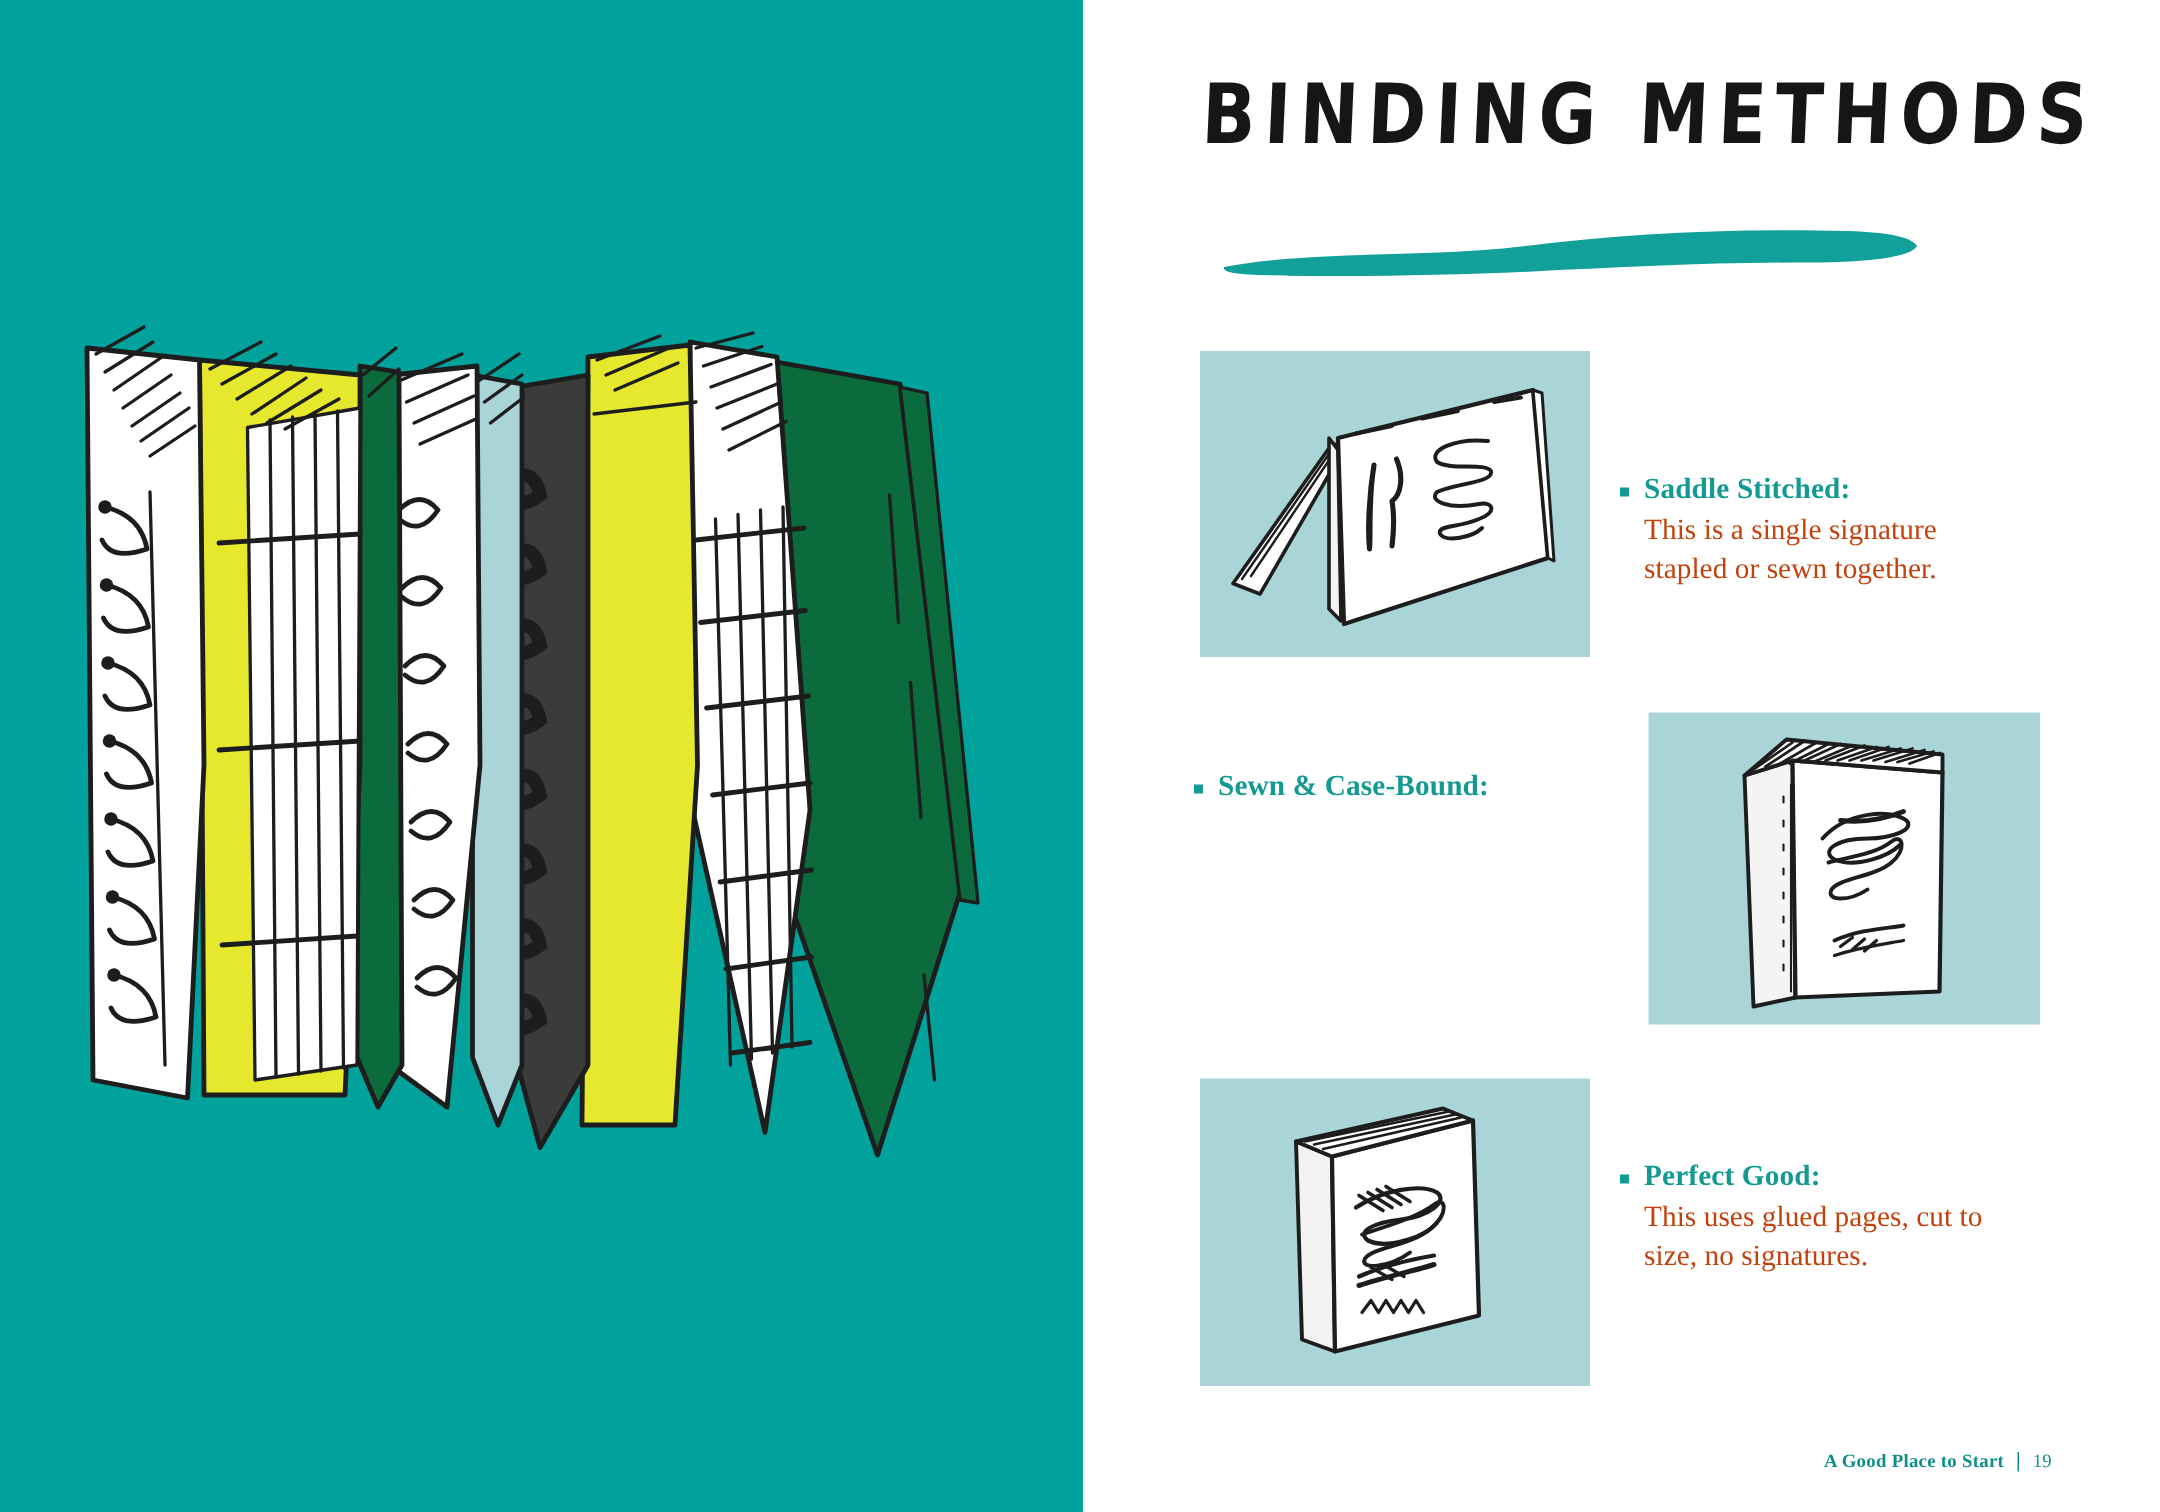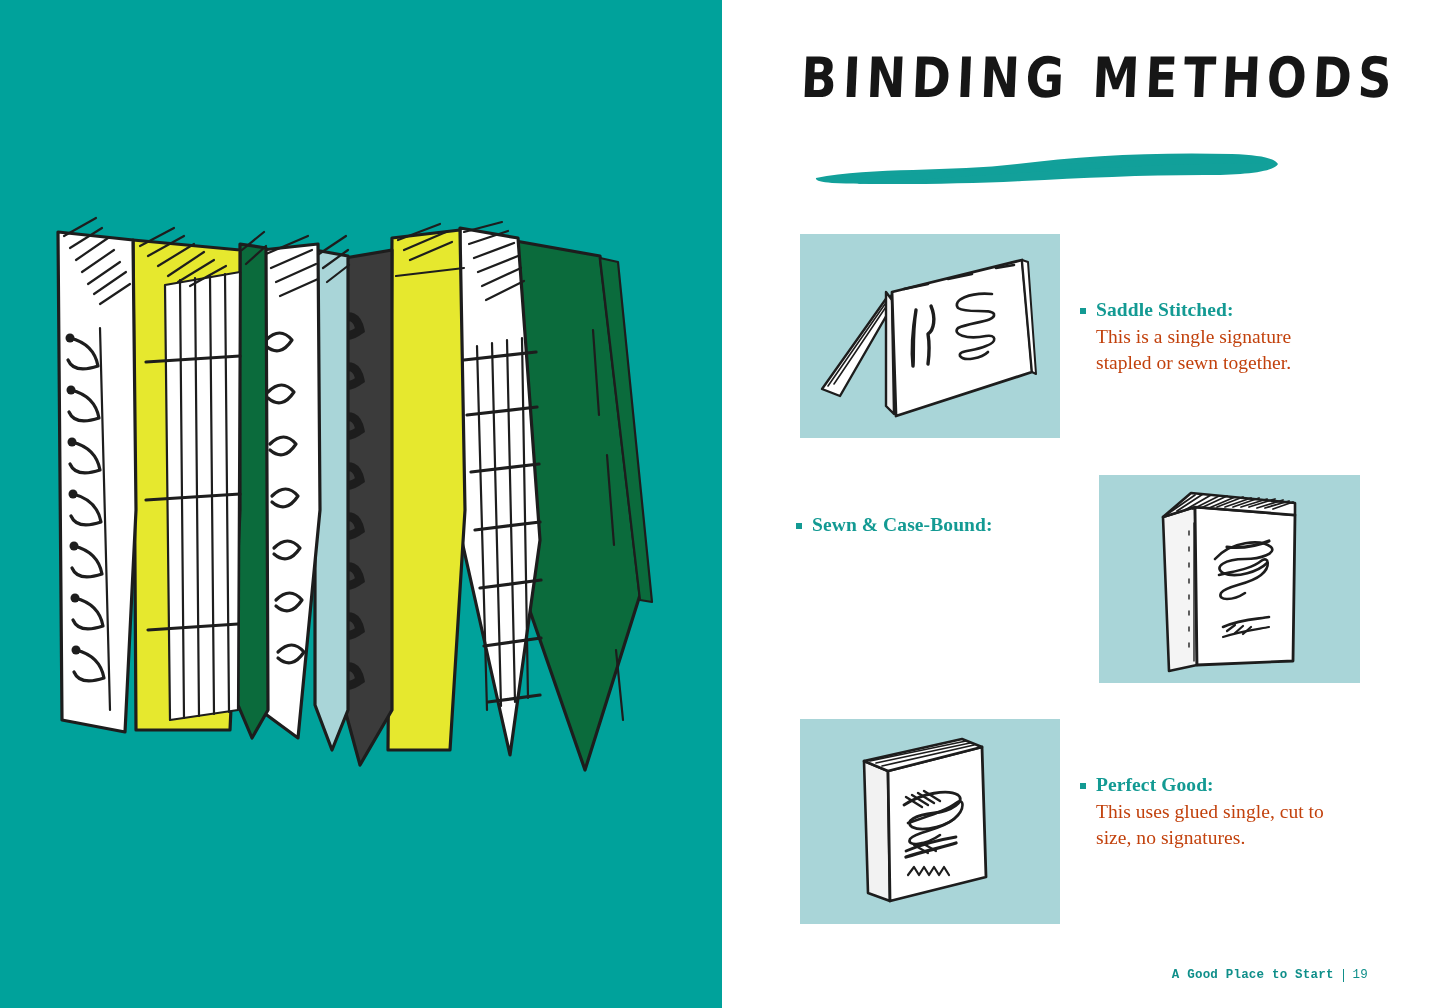--- a/index.html
+++ b/index.html
@@ -81,21 +81,21 @@
   .thumb svg { display: block; width: 100%; height: 100%; }
   .thumb-1 { left: 78px;  top: 234px; width: 260px; height: 204px; }
   .thumb-2 { left: 377px; top: 475px; width: 261px; height: 208px; }
   .thumb-3 { left: 78px;  top: 719px; width: 260px; height: 205px; }
 
   
   .method {
     position: absolute;
     width: 250px;
   }
-  .method-1 { left: 358px; top: 298px; }
+  .method-1 { left: 358px; top: 315px; }
   .method-2 { left: 74px;  top: 513px; width: 215px; }
   .method-3 { left: 358px; top: 773px; }
 
   .method-head {
     display: flex;
     align-items: flex-start;
     margin: 0 0 1px 0;
   }
   .bullet {
     flex: 0 0 auto;
@@ -122,21 +122,21 @@
     letter-spacing: 0.05px;
   }
 
   .footer {
     position: absolute;
     right: 72px;
     bottom: 26px;
     display: flex;
     align-items: center;
     gap: 9px;
-    font-family: Liberation Mono, monospace;
+    font-family: Liberation Serif, serif;
     font-size: 12.5px;
     color: #0f8f8a;
     font-weight: 700;
     letter-spacing: 0.2px;
   }
   .footer-rule {
     width: 1px;
     height: 13px;
     background: #0f8f8a;
     display: inline-block;
@@ -469,21 +469,21 @@
         <span class="bullet"></span>
         <span class="method-term">Sewn &amp; Case-Bound:</span>
       </div>
     </div>
 
     <div class="method method-3">
       <div class="method-head">
         <span class="bullet"></span>
         <span class="method-term">Perfect Good:</span>
       </div>
-      <p class="method-body">This uses glued single, cut to size, no signatures.</p>
+      <p class="method-body">This uses glued pages, cut to size, no signatures.</p>
     </div>
 
     <div class="footer">
       <span>A Good Place to Start</span>
       <span class="footer-rule"></span>
       <span class="footer-page">19</span>
     </div>
 
   </div>
 </div>

